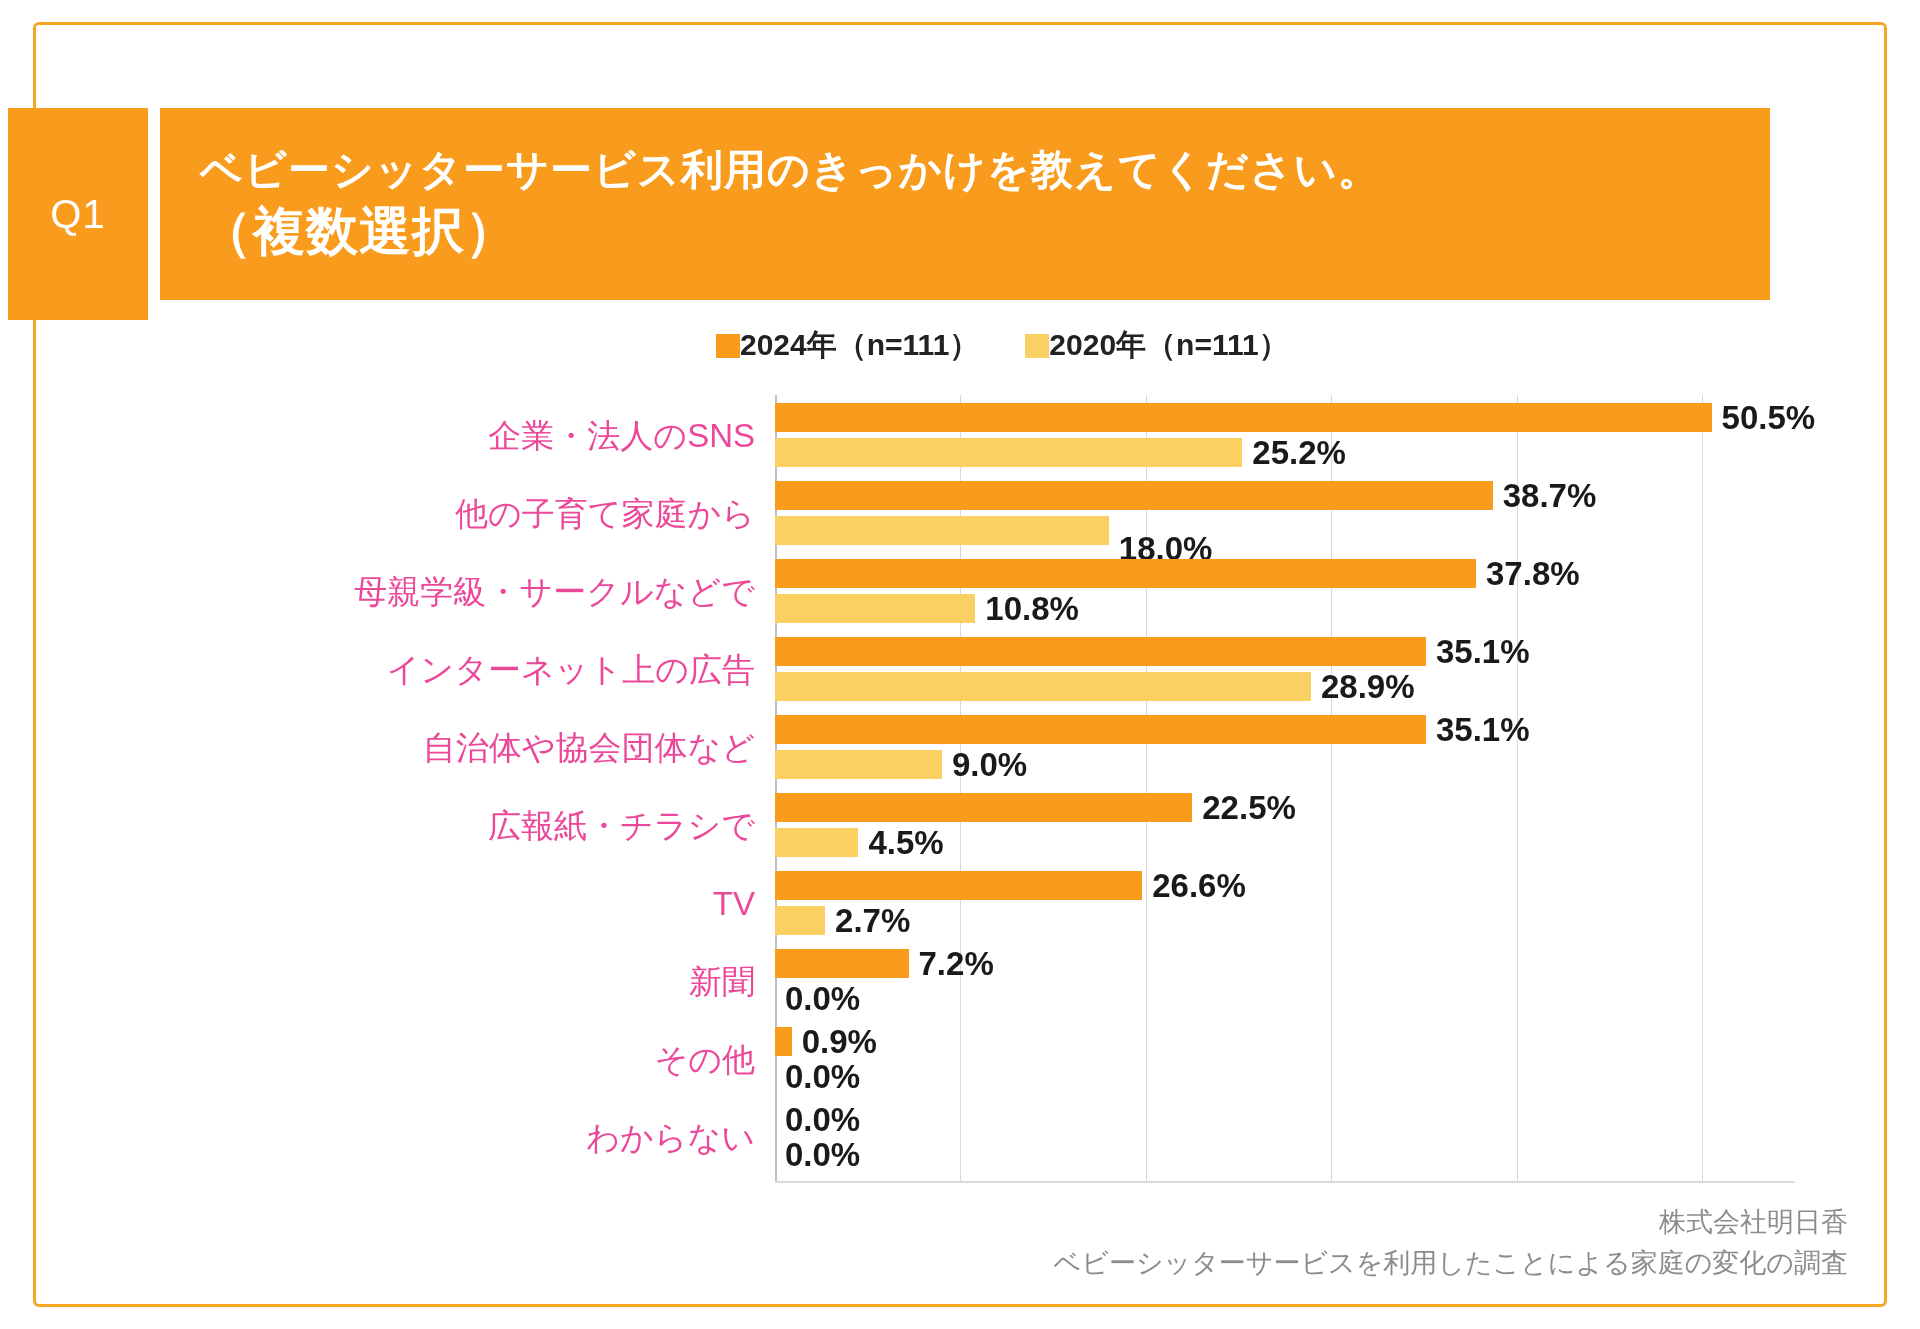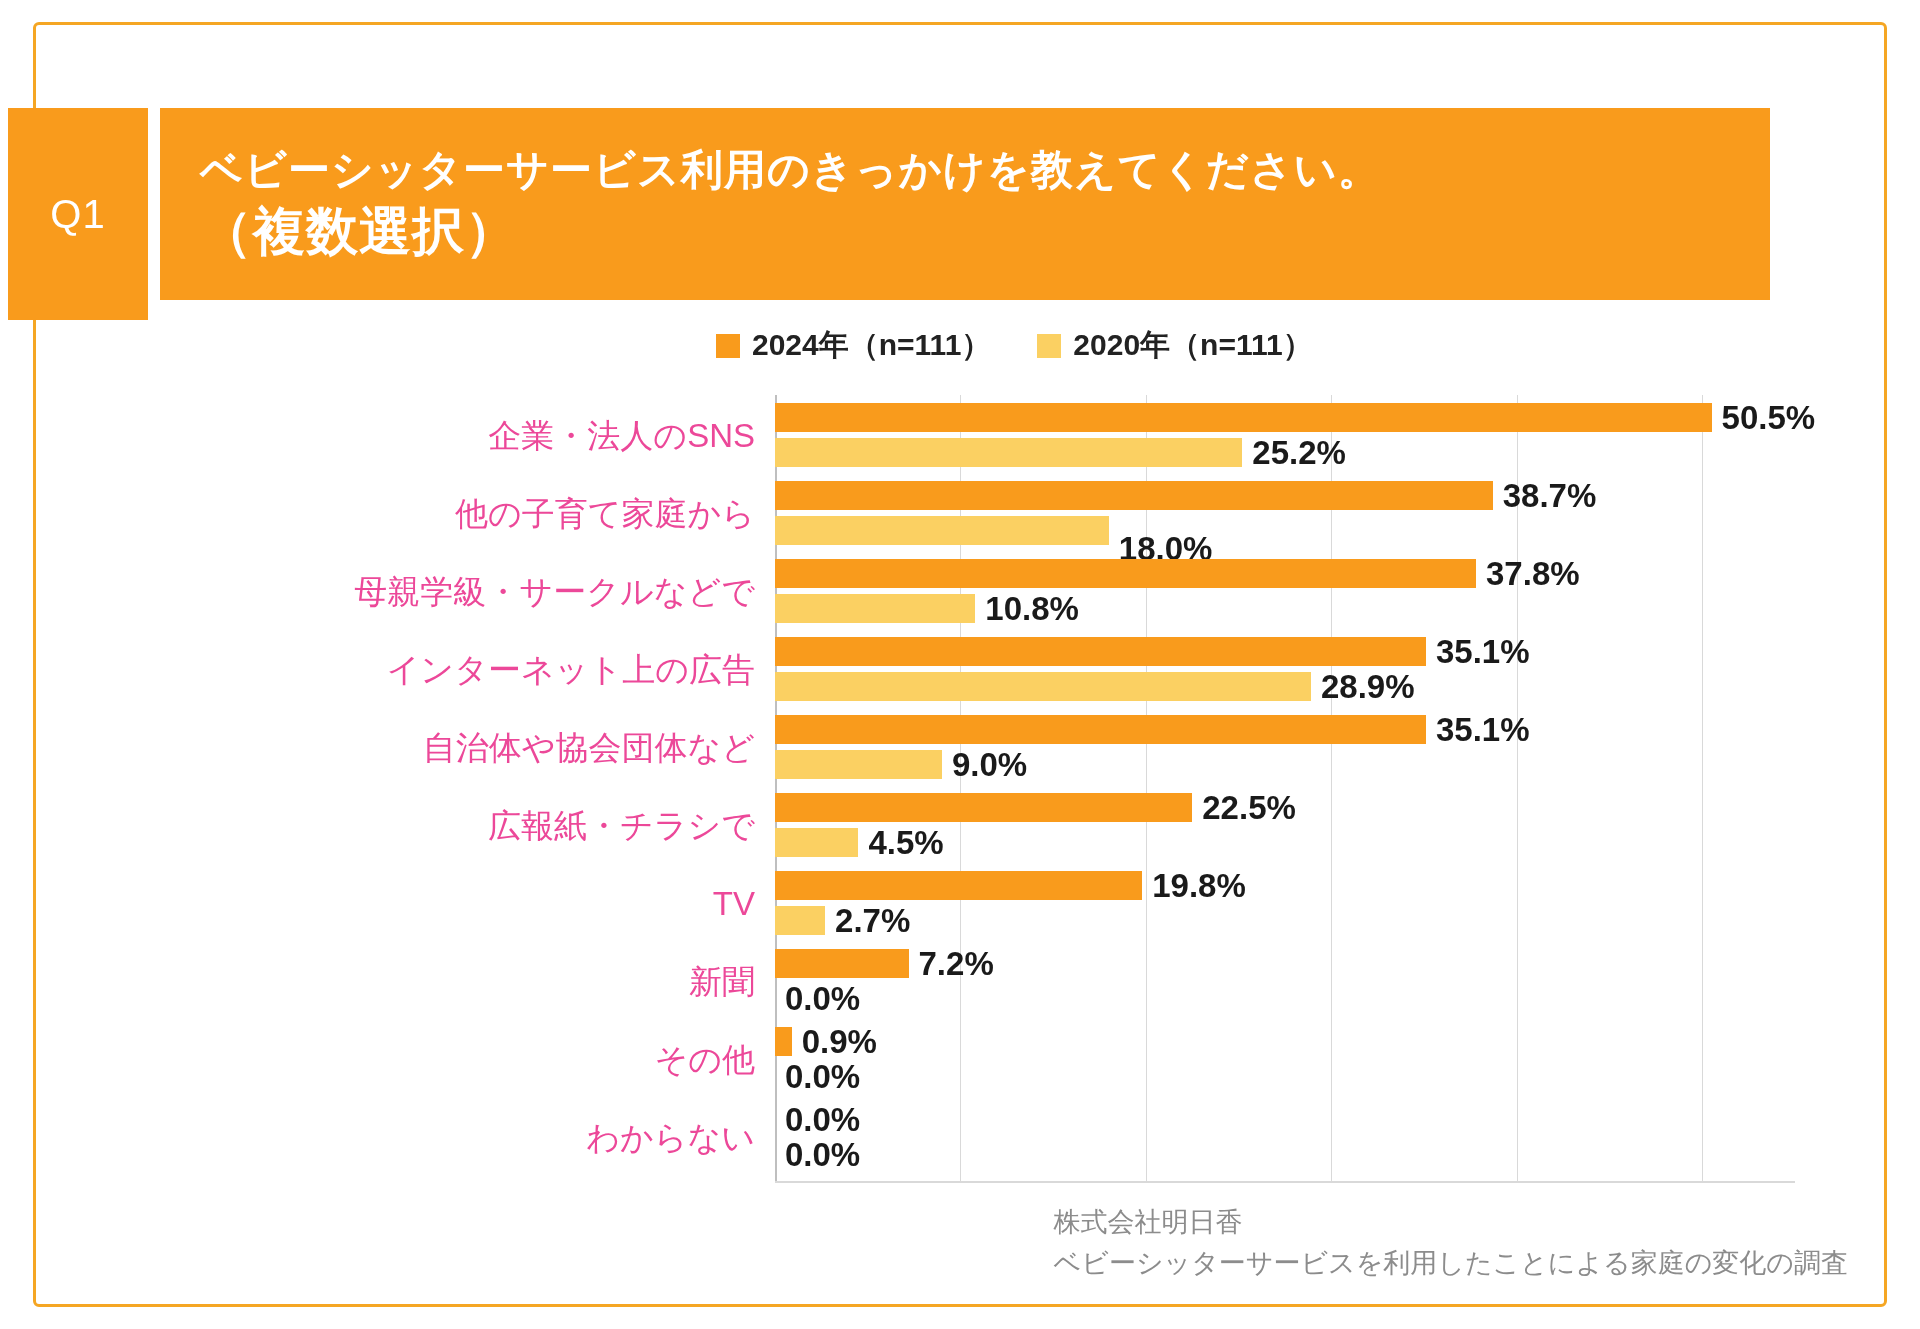--- a/index.html
+++ b/index.html
@@ -51,21 +51,21 @@
   }
   .q-title-line.second { font-size: 52px; }
 
   
   .legend {
     position: absolute;
     left: 716px; top: 325px;
     display: flex; align-items: center; gap: 46px;
     font-size: 30px; font-weight: 700; color: #222;
   }
-  .legend-item { display: flex; align-items: center; gap: 12px; }
+  .legend-item { display: flex; align-items: center; gap: 0; }
   .legend-swatch { width: 24px; height: 24px; display: inline-block; }
 
   
   .chart {
     position: absolute;
     left: 60px; top: 385px;
     width: 1790px; height: 820px;
   }
   .plot {
     position: absolute;
@@ -146,20 +146,21 @@
     width: 4px; height: 20px;
     background: #3b3b3b;
   }
   .logo-text {
     font-size: 44px; font-weight: 700; color: #3b3b3b;
     letter-spacing: 1px;
   }
   .footer-right {
     position: absolute;
     right: 72px; bottom: 46px;
+    text-align: right;
     color: #8c8c8c;
   }
   .footer-company { font-size: 27px; line-height: 1.5; }
   .footer-survey { font-size: 27px; line-height: 1.5; }
 </style>
 </head>
 <body>
 
 <div class="slide">
 
@@ -235,21 +236,21 @@
           <div class="row">
             <div class="cat-label" style="left: -680px; right: auto; top: 24px;">広報紙・チラシで</div>
             <div class="bar b2024" style="width: 417.273px; background: rgb(249, 155, 28);"></div>
             <div class="val v2024" style="left: 427.273px;">22.5%</div>
             <div class="bar b2020" style="width: 83.4545px; background: rgb(251, 208, 98);"></div>
             <div class="val v2020" style="left: 93.4545px;">4.5%</div>
           </div>
           <div class="row">
             <div class="cat-label" style="left: -680px; right: auto; top: 24px;">TV</div>
             <div class="bar b2024" style="width: 367.2px; background: rgb(249, 155, 28);"></div>
-            <div class="val v2024" style="left: 377.2px;">19.8%</div>
+            <div class="val v2024" style="left: 377.2px;">26.6%</div>
             <div class="bar b2020" style="width: 50.0727px; background: rgb(251, 208, 98);"></div>
             <div class="val v2020" style="left: 60.0727px;">2.7%</div>
           </div>
           <div class="row">
             <div class="cat-label" style="left: -680px; right: auto; top: 24px;">新聞</div>
             <div class="bar b2024" style="width: 133.527px; background: rgb(249, 155, 28);"></div>
             <div class="val v2024" style="left: 143.527px;">7.2%</div>
             <div class="val v2020" style="left: 10px;">0.0%</div>
           </div>
           <div class="row">

